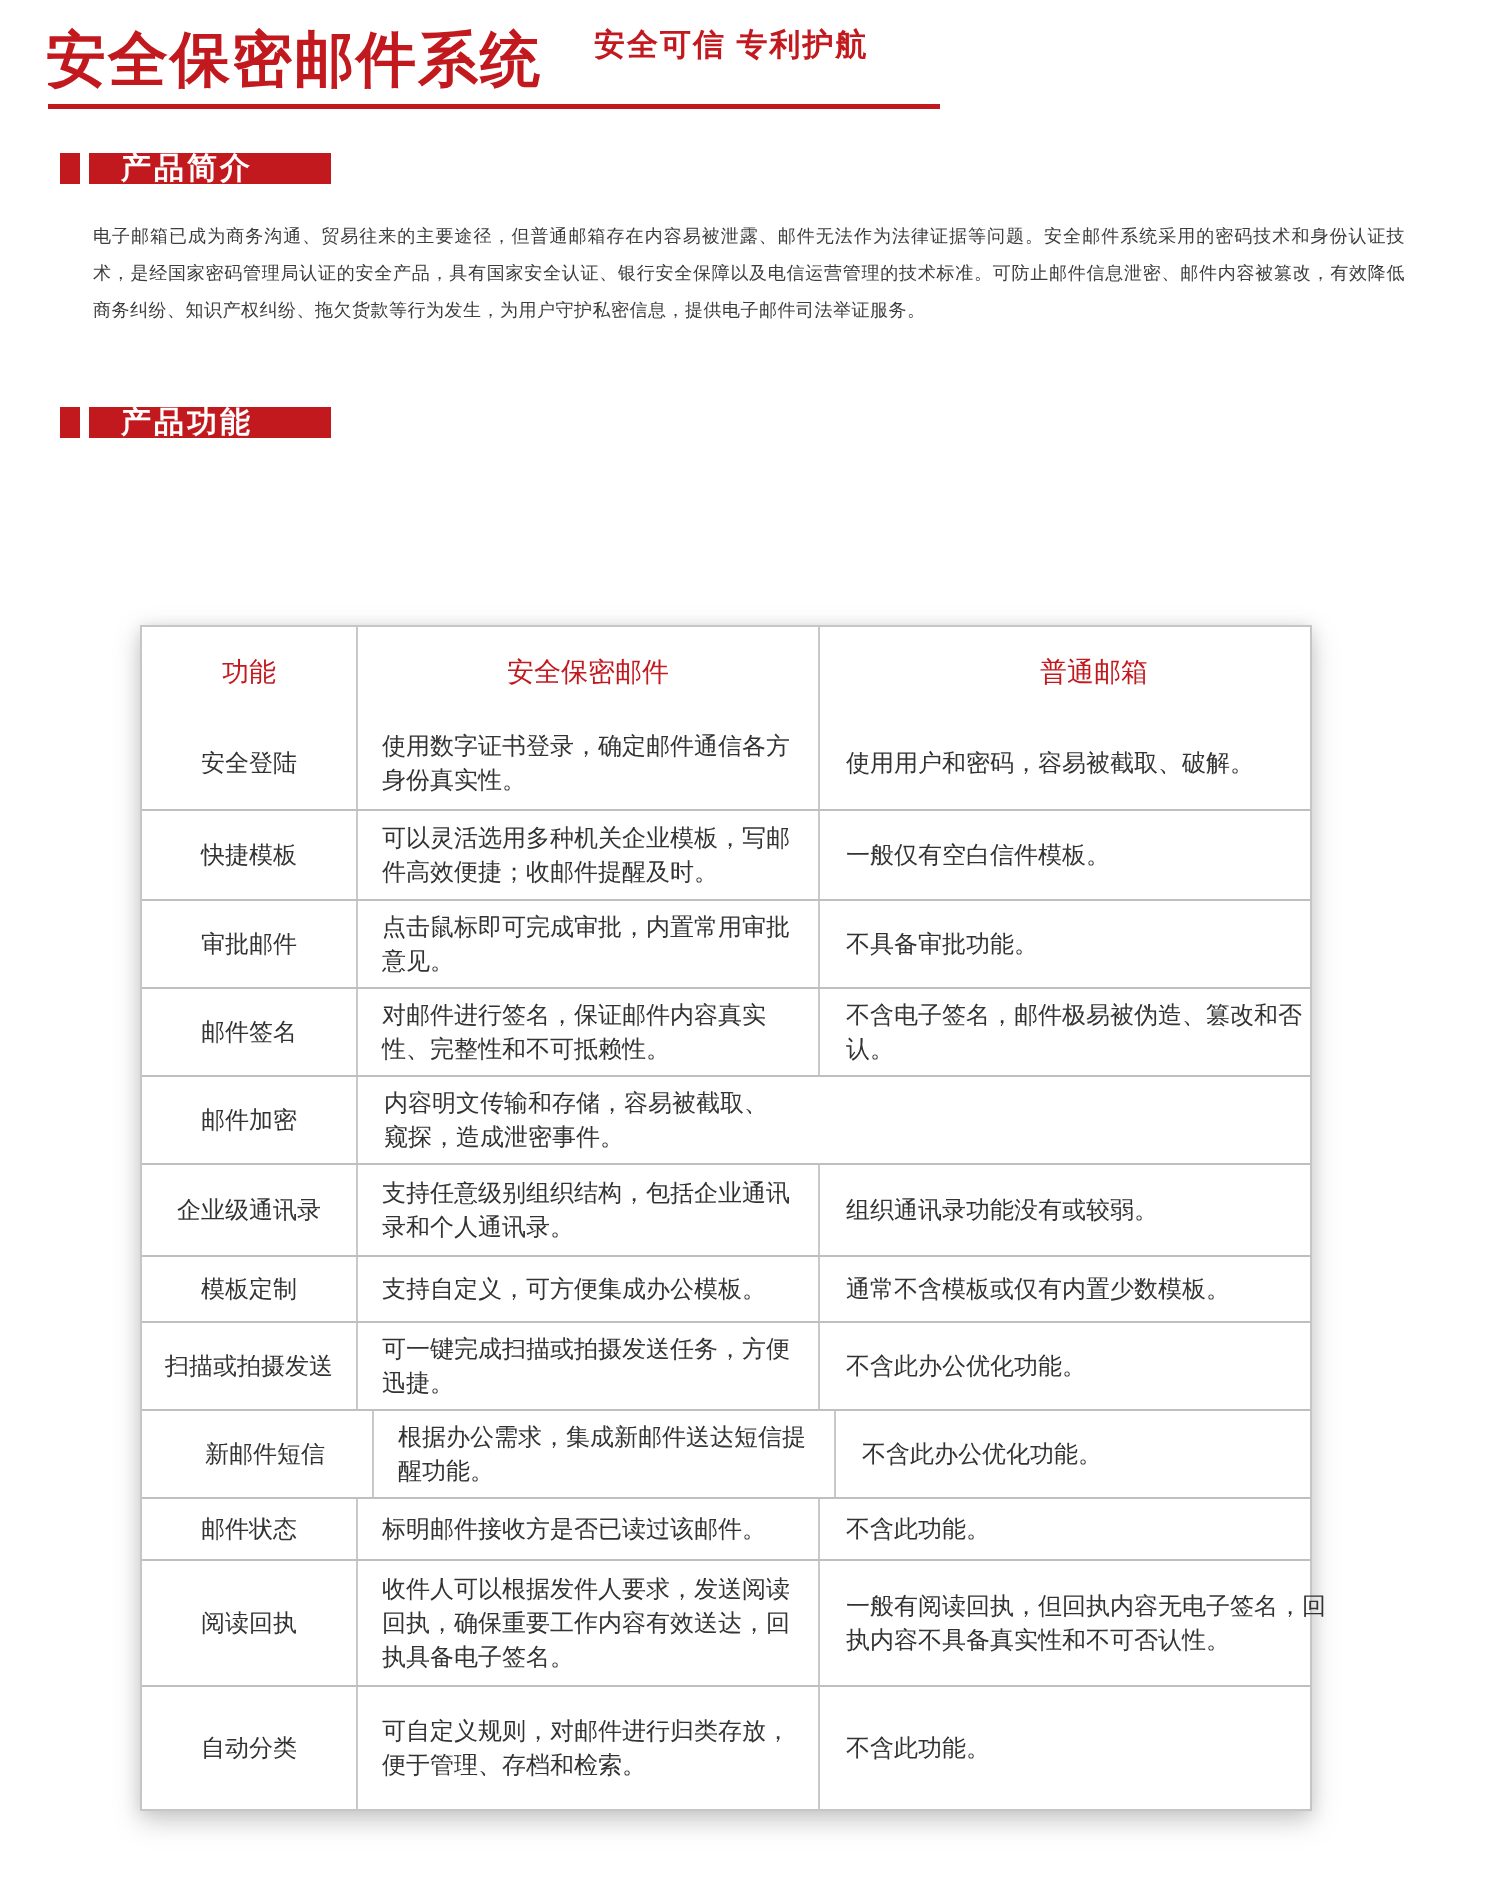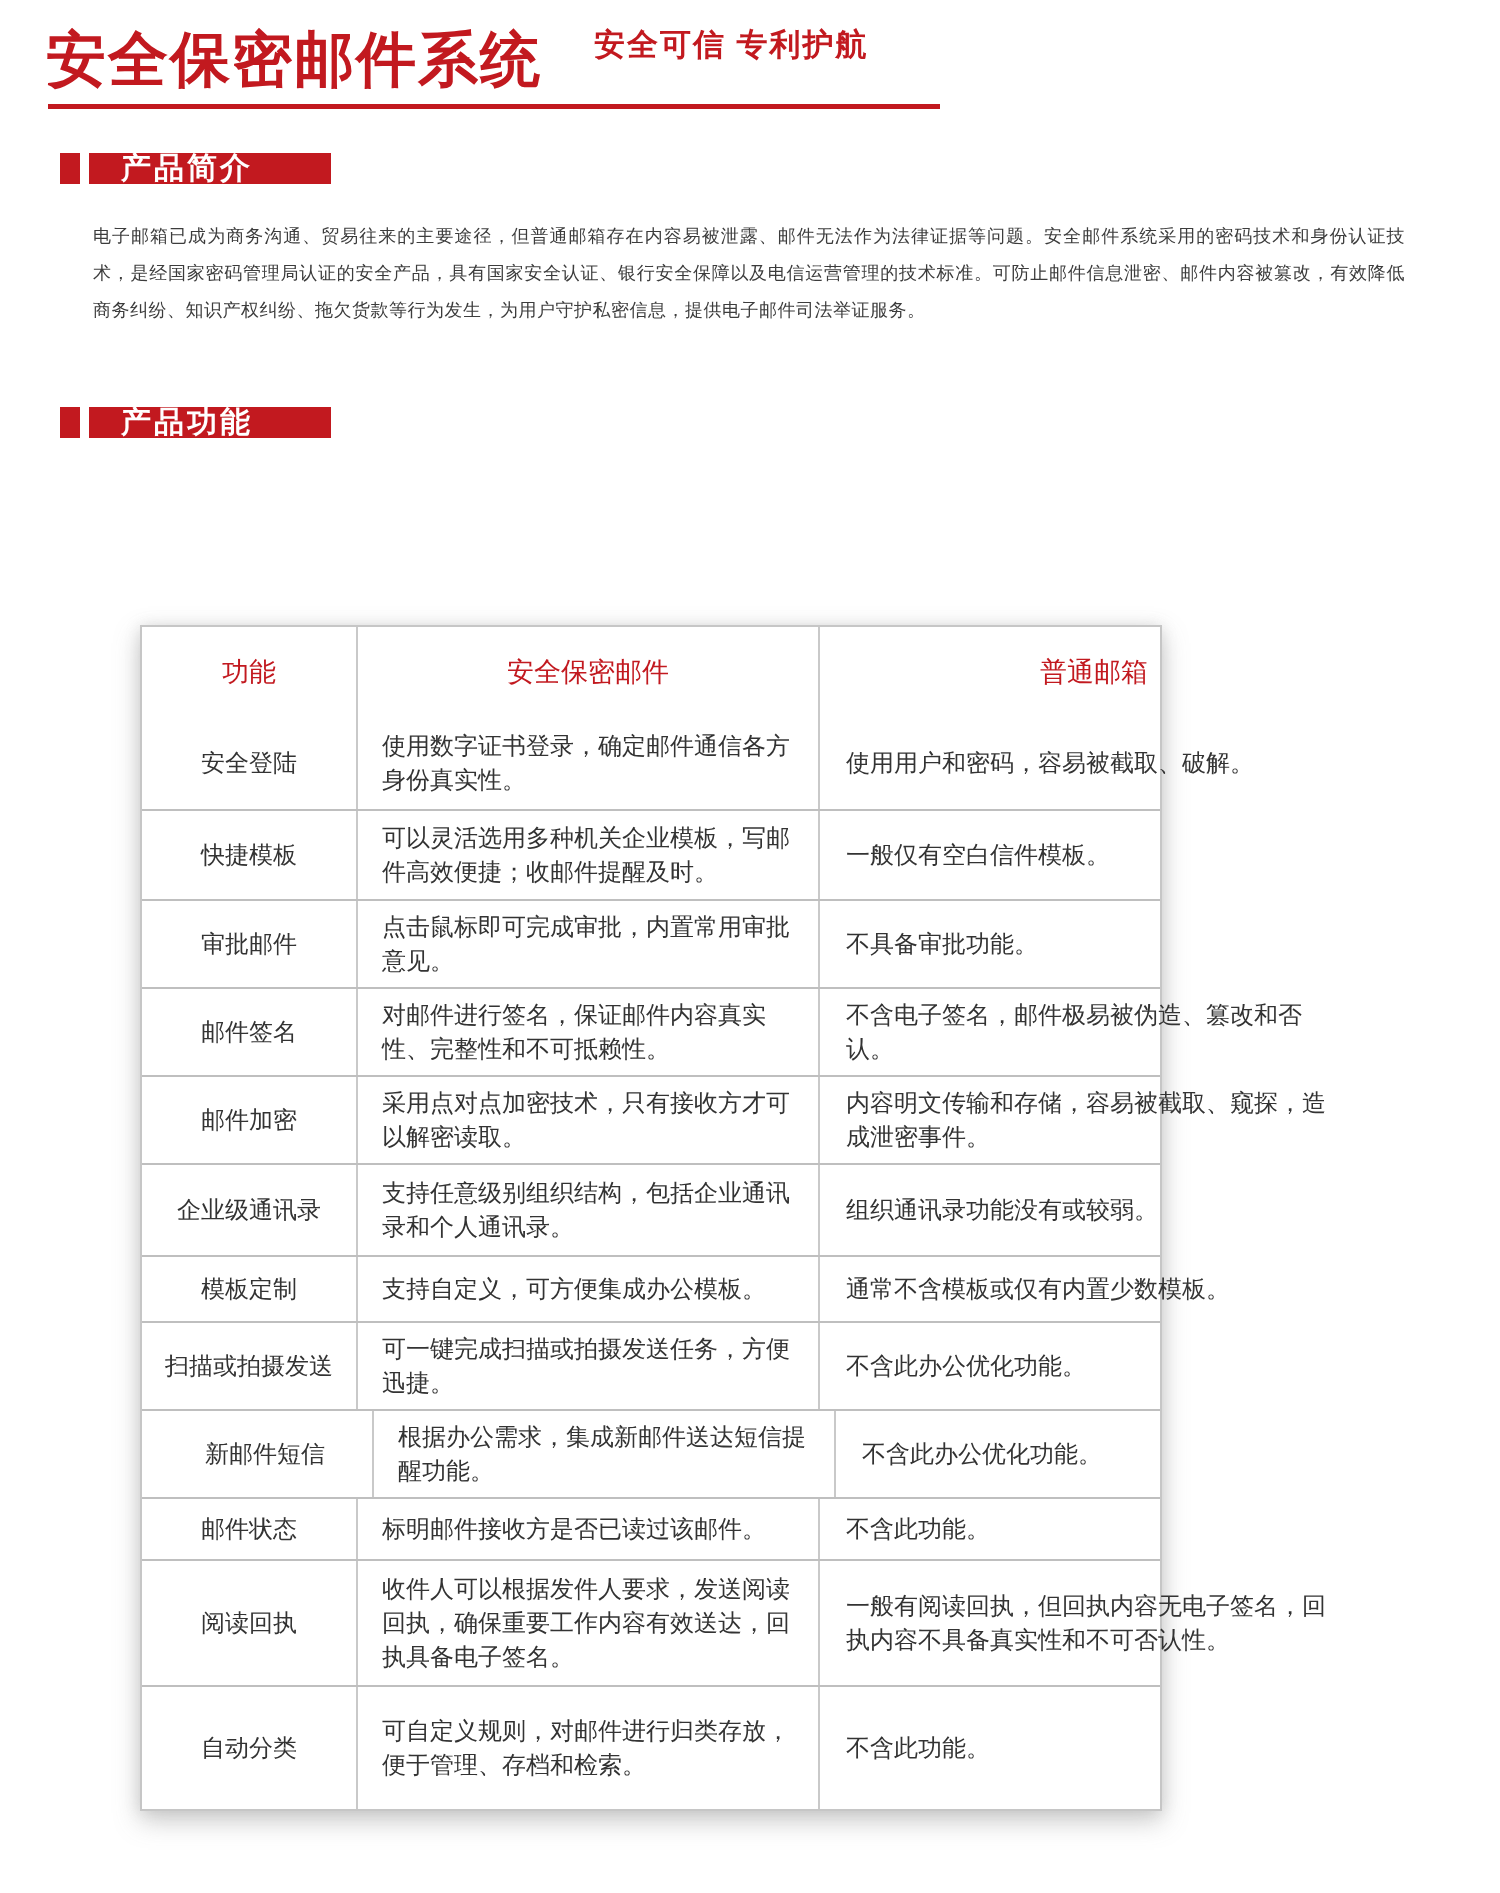--- a/index.html
+++ b/index.html
@@ -49,21 +49,21 @@
   
   .intro-par{
     position:absolute;left:93px;top:218px;width:1312px;
     margin:0;
     font-size:18px;line-height:37px;color:#3c3c3c;
     text-align:justify;letter-spacing:0.5px;
   }
 
   
   .ftable{
-    position:absolute;left:140px;top:625px;width:1022px;
+    position:absolute;left:140px;top:625px;width:1172px;
     background:#ffffff;
     border:2px solid #c6c6c6;
     box-shadow:0 10px 24px rgba(110,110,110,0.35),0 0 14px rgba(140,140,140,0.20);
     box-sizing:border-box;
   }
   .trow{
     display:grid;
     grid-template-columns:214px 462px 550px;
     border-top:2px solid #bfbfbf;
   }
@@ -169,23 +169,20 @@
             <span>对邮件进行签名，保证邮件内容真实性、完整性和不可抵赖性。</span>
           </div>
           <div class="cell c-normal">
             <span>不含电子签名，邮件极易被伪造、篡改和否认。</span>
           </div>
         </div>
         <div class="trow">
           <div class="cell c-feature">
             <span>邮件加密</span>
           </div>
-          <div class="cell c-secure">
-            <span>采用点对点加密技术，只有接收方才可以解密读取。</span>
-          </div>
           <div class="cell c-normal">
             <span>内容明文传输和存储，容易被截取、窥探，造成泄密事件。</span>
           </div>
         </div>
         <div class="trow">
           <div class="cell c-feature">
             <span>企业级通讯录</span>
           </div>
           <div class="cell c-secure">
             <span>支持任意级别组织结构，包括企业通讯录和个人通讯录。</span>

